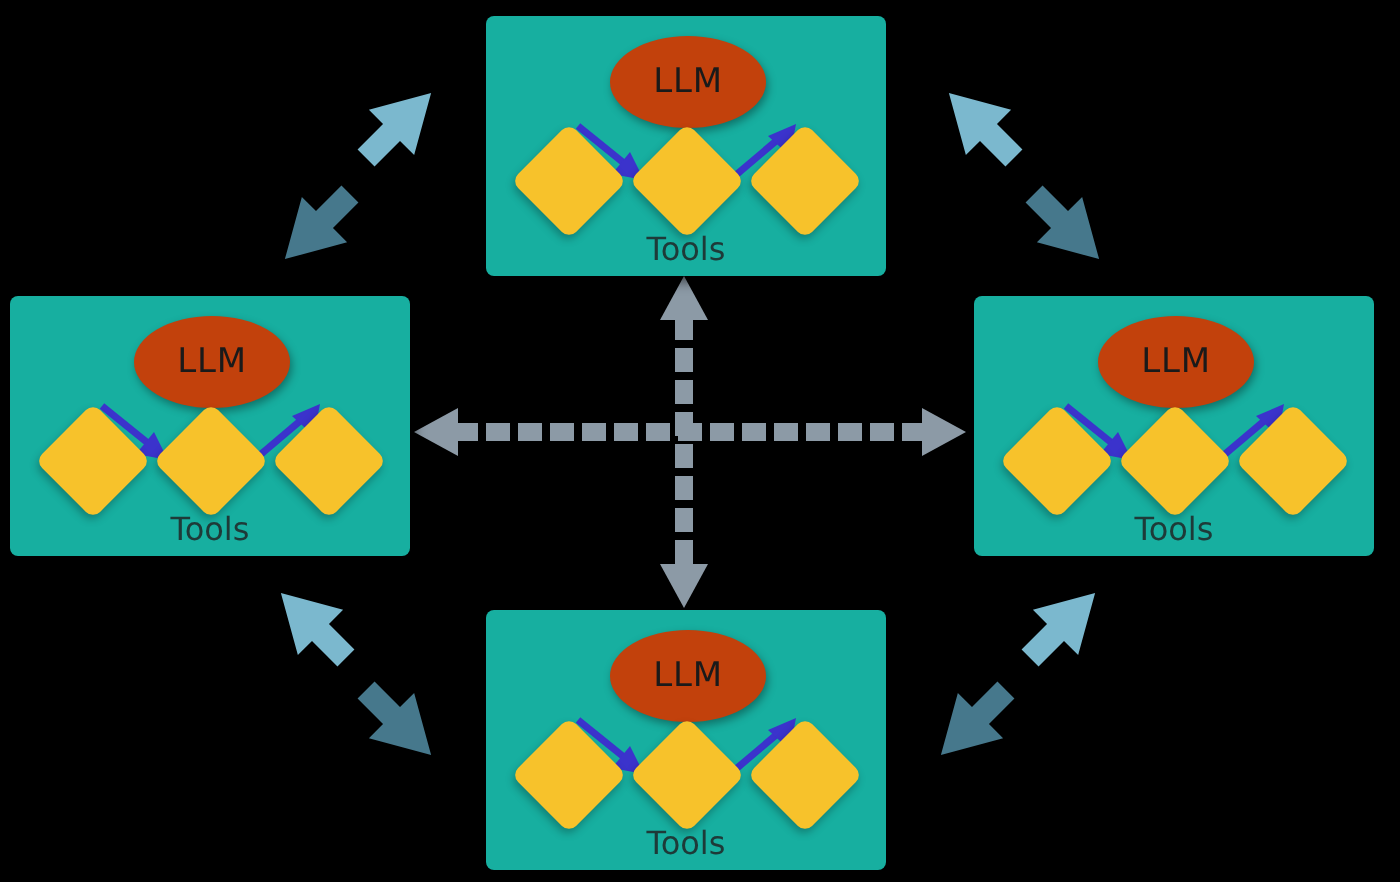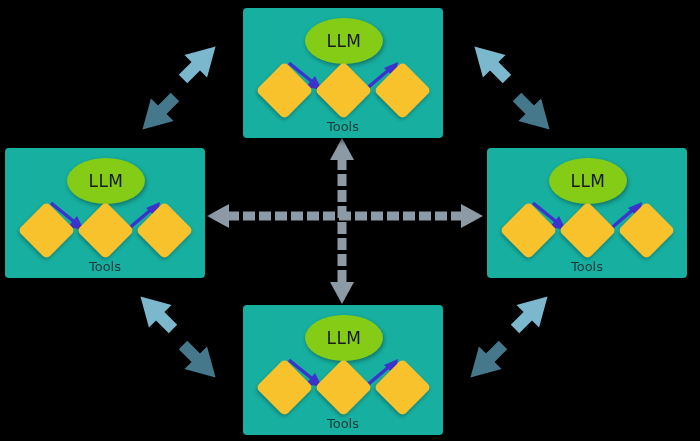--- a/index.html
+++ b/index.html
@@ -29,21 +29,21 @@
   .panel-right  { left: 487px; top: 148px; width: 200px; height: 130px; }
   .panel-bottom { left: 243px; top: 305px; width: 200px; height: 130px; }
 
   
   .llm {
     position: absolute;
     left: 62px;
     top: 10px;
     width: 78px;
     height: 46px;
-    background: #84cc16;
+    background: #c2410c;
     border-radius: 50%;
     display: flex;
     align-items: center;
     justify-content: center;
     box-shadow: 1px 2px 4px rgba(0,0,0,0.35);
   }
   .llm-label {
     font-size: 17px;
     color: #1A1A1A;
     letter-spacing: 0.4px;
@@ -63,21 +63,21 @@
   .d2 { left: 80px;  top: 62px; }
   .d3 { left: 139px; top: 62px; }
 
   
   .tools-label {
     position: absolute;
     left: 0;
     right: 0;
     bottom: 4px;
     text-align: center;
-    font-size: 13px;
+    font-size: 16px;
     color: #1E3A38;
   }
 
   
   .inner-arrows {
     position: absolute;
     left: 0; top: 0;
     width: 200px; height: 130px;
     pointer-events: none;
   }

